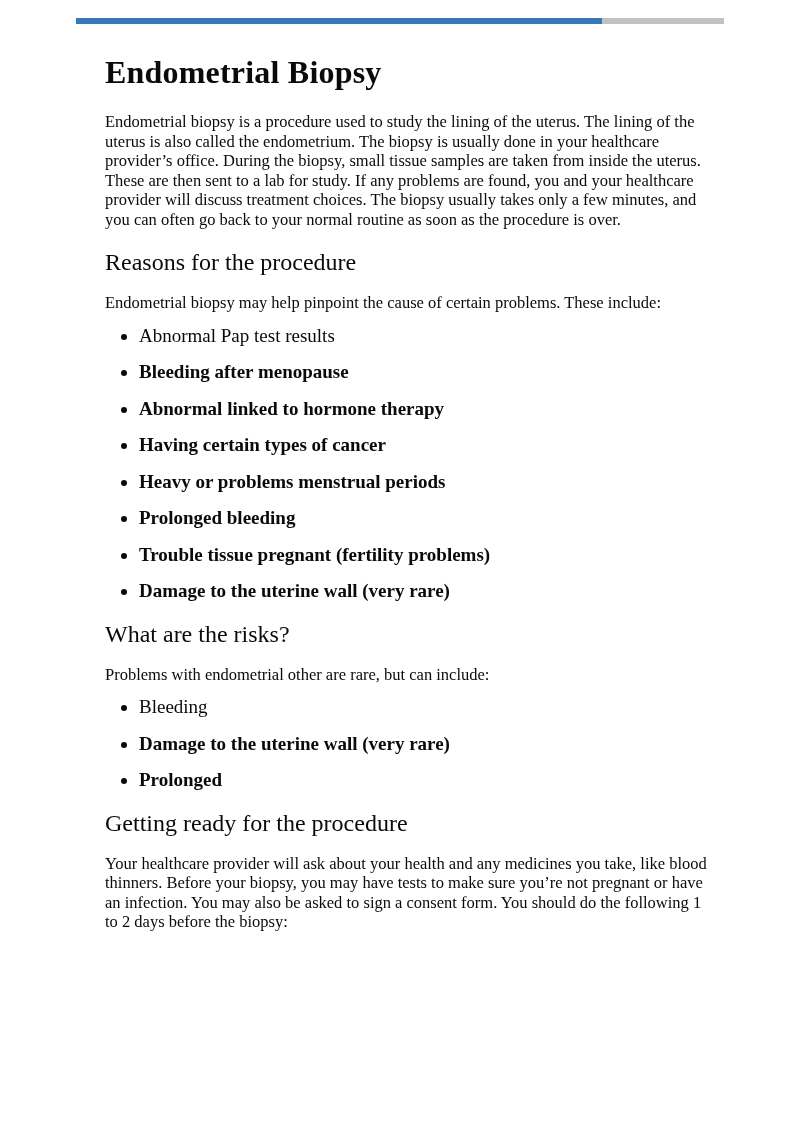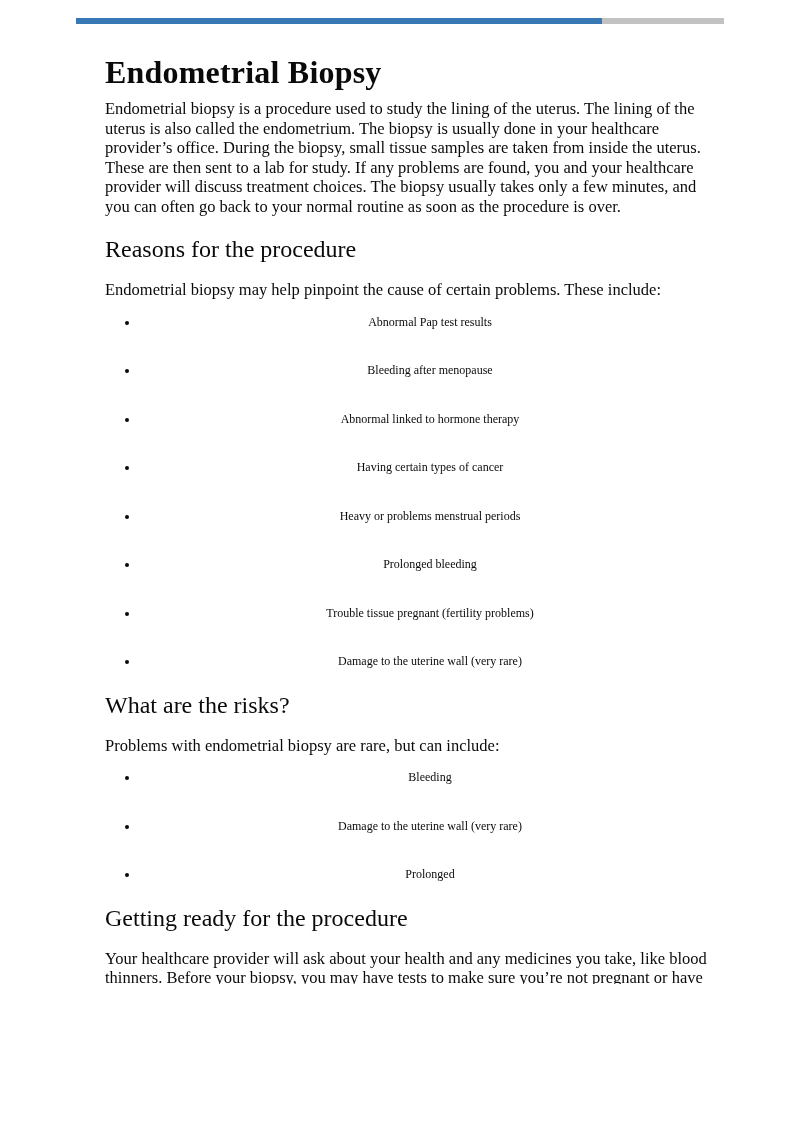--- a/index.html
+++ b/index.html
@@ -45,33 +45,32 @@
     line-height: 28px;
     font-weight: normal;
     margin: 19px 0 0 0;
   }
   p.body-text {
     font-size: 16.5px;
     line-height: 19.5px;
     margin: 17px 0 0 0;
     white-space: pre-line;
   }
-  p.intro { margin-top: 8px; }
+  p.intro { margin-top: 21px; }
   ul.bullets {
     margin: 13px 0 0 0;
     padding: 0 0 0 34px;
     list-style: disc outside;
   }
   ul.bullets li {
-    font-size: 12px;
+    font-size: 19px;
     line-height: 19.5px;
     white-space: pre-line;
-    text-align: center;
   }
-  ul.bullets li + li { margin-top: 29px; }
+  ul.bullets li + li { margin-top: 17px; font-weight: bold; }
   .footer-row {
     position: absolute;
     left: 84px;
     width: 648px;
     top: 1103px;
     display: flex;
     justify-content: space-between;
     align-items: baseline;
     font-family: "Liberation Sans", sans-serif;
     font-style: italic;
@@ -106,21 +105,21 @@
       <li>Bleeding after menopause</li>
       <li>Abnormal linked to hormone therapy</li>
       <li>Having certain types of cancer</li>
       <li>Heavy or problems menstrual periods</li>
       <li>Prolonged bleeding</li>
       <li>Trouble tissue pregnant (fertility problems)</li>
       <li>Damage to the uterine wall (very rare)</li>
     </ul>
 
     <h2>What are the risks?</h2>
-    <p class="body-text">Problems with endometrial biopsy are rare, but can include:</p>
+    <p class="body-text">Problems with endometrial other are rare, but can include:</p>
     <ul class="bullets">
       <li>Bleeding</li>
       <li>Damage to the uterine wall (very rare)</li>
       <li>Prolonged</li>
     </ul>
 
     <h2>Getting ready for the procedure</h2>
     <p class="body-text">Your healthcare provider will ask about your health and any medicines you take, like blood
 thinners. Before your biopsy, you may have tests to make sure you’re not pregnant or have
 an infection. You may also be asked to sign a consent form. You should do the following 1

